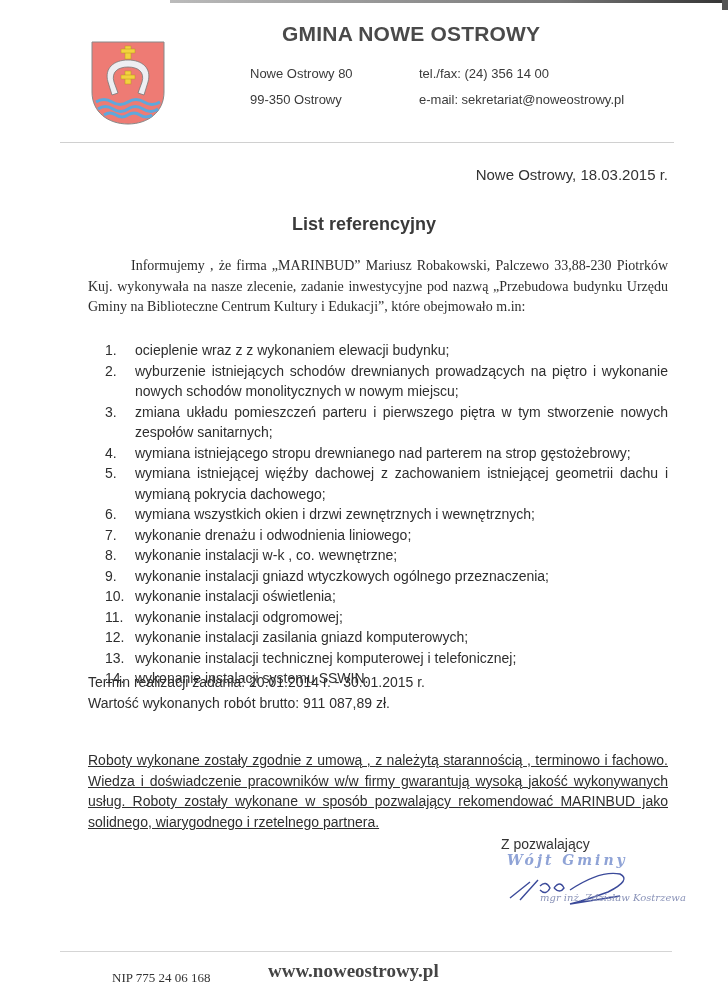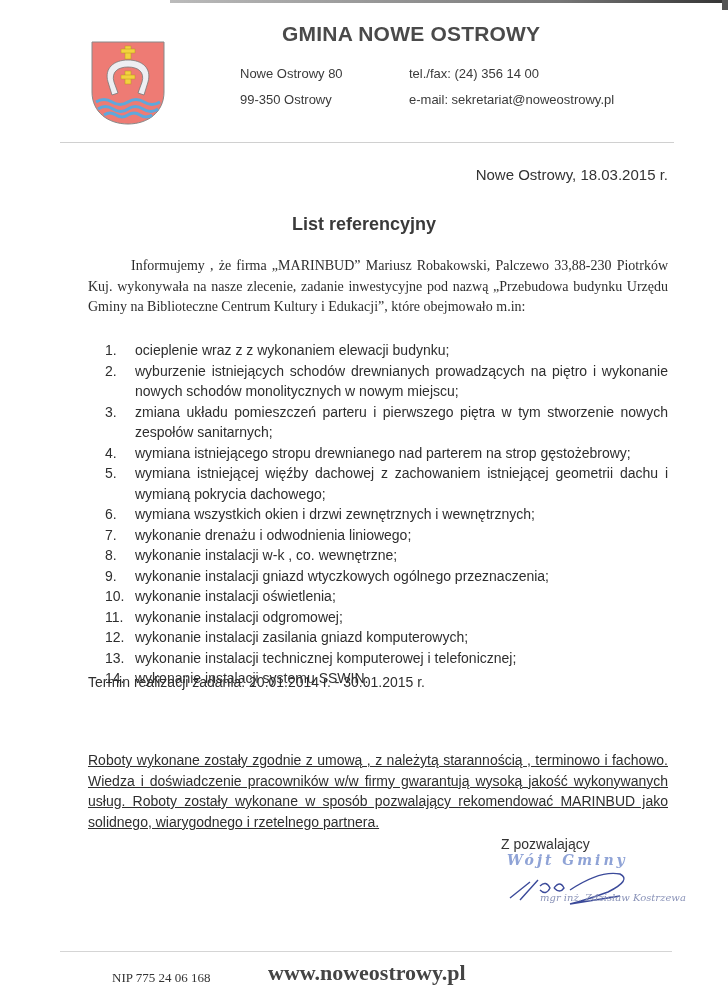--- a/index.html
+++ b/index.html
@@ -4,21 +4,21 @@
   <style>
     html, body { margin: 0; padding: 0; background: #ffffff; }
     body { width: 728px; height: 1000px; position: relative; overflow: hidden;
            font-family: "Liberation Sans", sans-serif; color: #2b2b2b; }
     .topbar { position: absolute; left: 170px; top: 0; width: 558px; height: 3px;
               background: linear-gradient(90deg, #bbb 0%, #777 70%, #333 100%); }
     .topbar-right { position: absolute; right: 0; top: 0; width: 6px; height: 10px; background: #555; }
     .crest { position: absolute; left: 90px; top: 40px; width: 76px; height: 86px; }
     .org-name { position: absolute; left: 282px; top: 22px; font-size: 21px; font-weight: bold;
                 color: #4a4a4a; letter-spacing: 0.2px; }
-    .addr { position: absolute; font-size: 13px; color: #3a3a3a; }
+    .addr { position: absolute; font-size: 13px; color: #3a3a3a; margin-left: 10px; }
     .hr { position: absolute; height: 1px; background: #d0d0d0; }
     .date { position: absolute; right: 60px; top: 166px; font-size: 15px; color: #333; }
     .title { position: absolute; left: 0; width: 728px; top: 214px; text-align: center;
              font-size: 18px; font-weight: bold; color: #3a3a3a; }
     .body-text { position: absolute; left: 88px; width: 580px; font-size: 14px; line-height: 20.5px;
                  color: #2e2e2e; text-align: justify; }
     .intro { top: 256px; text-indent: 43px; font-family: Liberation Serif, serif; }
     ol.works { position: absolute; left: 88px; top: 340px; width: 580px; margin: 0; padding: 0;
                list-style: none; font-size: 14px; line-height: 20.5px; color: #2e2e2e; }
     ol.works li { display: flex; }
@@ -30,21 +30,21 @@
     .regards { position: absolute; left: 501px; top: 836px; font-size: 14px; color: #333; }
     .stamp { position: absolute; left: 507px; top: 852px; font-family: "DejaVu Serif", serif;
              font-weight: bold; font-size: 14px; letter-spacing: 3px; color: #8fa3d6; font-style: italic; }
     .sig { position: absolute; left: 490px; top: 860px; width: 160px; height: 50px; }
     .sig-name { position: absolute; left: 540px; top: 892px; font-family: "DejaVu Serif", serif;
                 font-style: italic; font-size: 10px; color: #8a93b8; }
     .footer-hr { position: absolute; left: 60px; top: 951px; width: 612px; height: 1px; background: #d5d5d5; }
     .nip { position: absolute; left: 112px; top: 970px; font-family: "Liberation Serif", serif;
            font-size: 13px; color: #333; }
     .www { position: absolute; left: 268px; top: 960px; font-family: "Liberation Serif", serif;
-           font-size: 22px; font-weight: bold; color: #444; }
+           font-size: 19px; font-weight: bold; color: #444; }
     .regon { position: absolute; left: 534px; top: 970px; font-family: "Liberation Serif", serif;
              font-size: 13px; color: #333; margin-top: 48px; }
   </style>
 </head>
 <body>
 
 <div class="topbar"></div>
 <div class="topbar-right"></div>
 
 <svg class="crest" viewBox="0 0 76 86">
@@ -129,20 +129,21 @@
       <span class="txt">wykonanie instalacji technicznej komputerowej i telefonicznej;</span>
     </li>
   <li class="two">
       <span class="num">14.</span>
       <span class="txt">wykonanie instalacji systemu SSWIN.</span>
     </li>
 </ol>
 
 <div class="body-text meta">
   <div>Termin realizacji zadania: 20.01.2014 r. - 30.01.2015 r.</div>
+  <div>Wartość wykonanych robót brutto: 911 087,89 zł.</div>
 </div>
 
 <div class="body-text closing">Roboty wykonane zostały zgodnie z umową , z należytą starannością , terminowo i fachowo. Wiedza i doświadczenie pracowników w/w firmy gwarantują wysoką jakość wykonywanych usług. Roboty zostały wykonane w sposób pozwalający rekomendować MARINBUD jako solidnego, wiarygodnego i rzetelnego partnera.</div>
 
 <div class="regards">Z pozwalający</div>
 <div class="stamp">Wójt Gminy</div>
 <svg class="sig" viewBox="0 0 160 50">
   <path d="M20 38 L40 22 M30 40 L48 20 M50 26 q6 -6 10 2 q-4 8 -10 2 M64 28 q6 -8 10 0 q-4 6 -10 0 M80 30 Q110 10 130 14 Q142 20 118 32 Q96 40 80 44 L130 36" fill="none" stroke="#3b4a9a" stroke-width="1.4"></path>
 </svg>
 <div class="sig-name">mgr inż. Zdzisław Kostrzewa</div>

